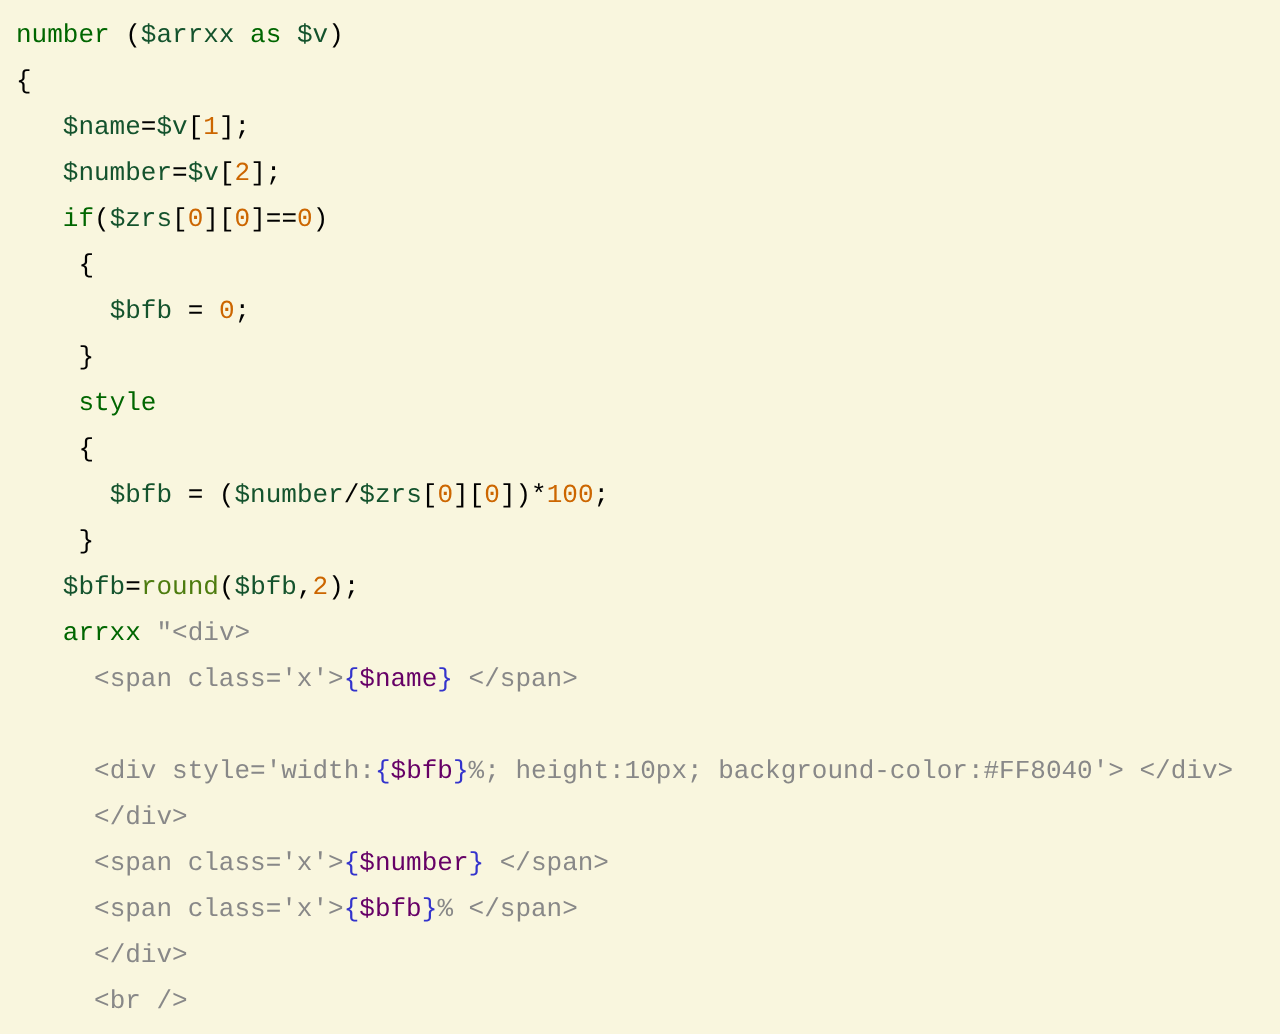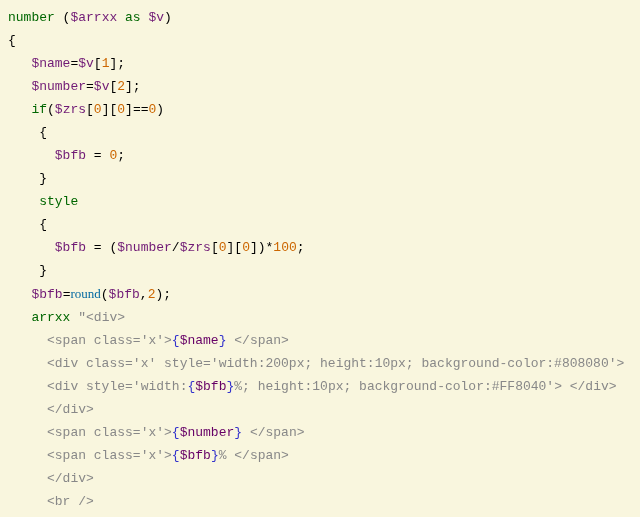--- a/index.html
+++ b/index.html
@@ -8,23 +8,23 @@
     background: #f9f6de;
     font-family: "Courier New", Courier, monospace;
     font-size: 13px;
     line-height: 23px;
     color: #000;
     width: 640px;
     box-sizing: border-box;
   }
   .line { white-space: pre; }
   .kw   { color: #006600; }      
-  .var  { color: #701a75; margin-top: 40px; }      
+  .var  { color: #14532d; margin-top: 40px; }      
   .num  { color: #cc6600; }      
-  .fn   { color: #0369a1; font-family: Liberation Serif, serif; }      
+  .fn   { color: #4d7c0f; }      
   .str  { color: #888888; }      
   .brq  { color: #3333cc; }      
   .ivar { color: #660066; }      
 </style>
 </head>
 <body>
 
 <div class="line"><span class="kw">number</span><span> (</span><span class="var">$arrxx</span><span> </span><span class="kw">as</span><span> </span><span class="var">$v</span><span>)</span></div>
 <div class="line">{</div>
 <div class="line"></div>
@@ -34,20 +34,20 @@
 <div class="line"><span>    </span><span>{</span></div>
 <div class="line"><span>      </span><span class="var">$bfb</span><span> = </span><span class="num">0</span><span>;</span></div>
 <div class="line"><span>    </span><span>}</span></div>
 <div class="line"><span>    </span><span class="kw">style</span></div>
 <div class="line"><span>    </span><span>{</span></div>
 <div class="line"><span>      </span><span class="var">$bfb</span><span> = (</span><span class="var">$number</span><span>/</span><span class="var">$zrs</span><span>[</span><span class="num">0</span><span>][</span><span class="num">0</span><span>])*</span><span class="num">100</span><span>;</span></div>
 <div class="line"><span>    </span><span>}</span></div>
 <div class="line"><span>   </span><span class="var">$bfb</span><span>=</span><span class="fn">round</span><span>(</span><span class="var">$bfb</span><span>,</span><span class="num">2</span><span>);</span></div>
 <div class="line"><span>   </span><span class="kw">arrxx</span><span> </span><span class="str">"</span><span class="str">&lt;div&gt;</span></div>
 <div class="line"><span>     </span><span class="str">&lt;span class='x'&gt;</span><span class="brq">{</span><span class="ivar">$name</span><span class="brq">}</span><span class="str"> &lt;/span&gt;</span></div>
-<div class="line"><span>     </span><span class="str">&lt;div class='x' style='width:200px; height:10px; background-color:#808080'&gt;</span></div>
+<div class="line"><span>     </span></div>
 <div class="line"><span>     </span><span class="str">&lt;div style='width:</span><span class="brq">{</span><span class="ivar">$bfb</span><span class="brq">}</span><span class="str">%; height:10px; background-color:#FF8040'&gt; &lt;/div&gt;</span></div>
 <div class="line"><span>     </span><span class="str">&lt;/div&gt;</span></div>
 <div class="line"><span>     </span><span class="str">&lt;span class='x'&gt;</span><span class="brq">{</span><span class="ivar">$number</span><span class="brq">}</span><span class="str"> &lt;/span&gt;</span></div>
 <div class="line"><span>     </span><span class="str">&lt;span class='x'&gt;</span><span class="brq">{</span><span class="ivar">$bfb</span><span class="brq">}</span><span class="str">% &lt;/span&gt;</span></div>
 <div class="line"><span>     </span><span class="str">&lt;/div&gt;</span></div>
 <div class="line"><span>     </span><span class="str">&lt;br /&gt;</span></div>
 <div class="line"><span>     </span><span class="str">"</span><span>;</span></div>
 
 </body></html>

